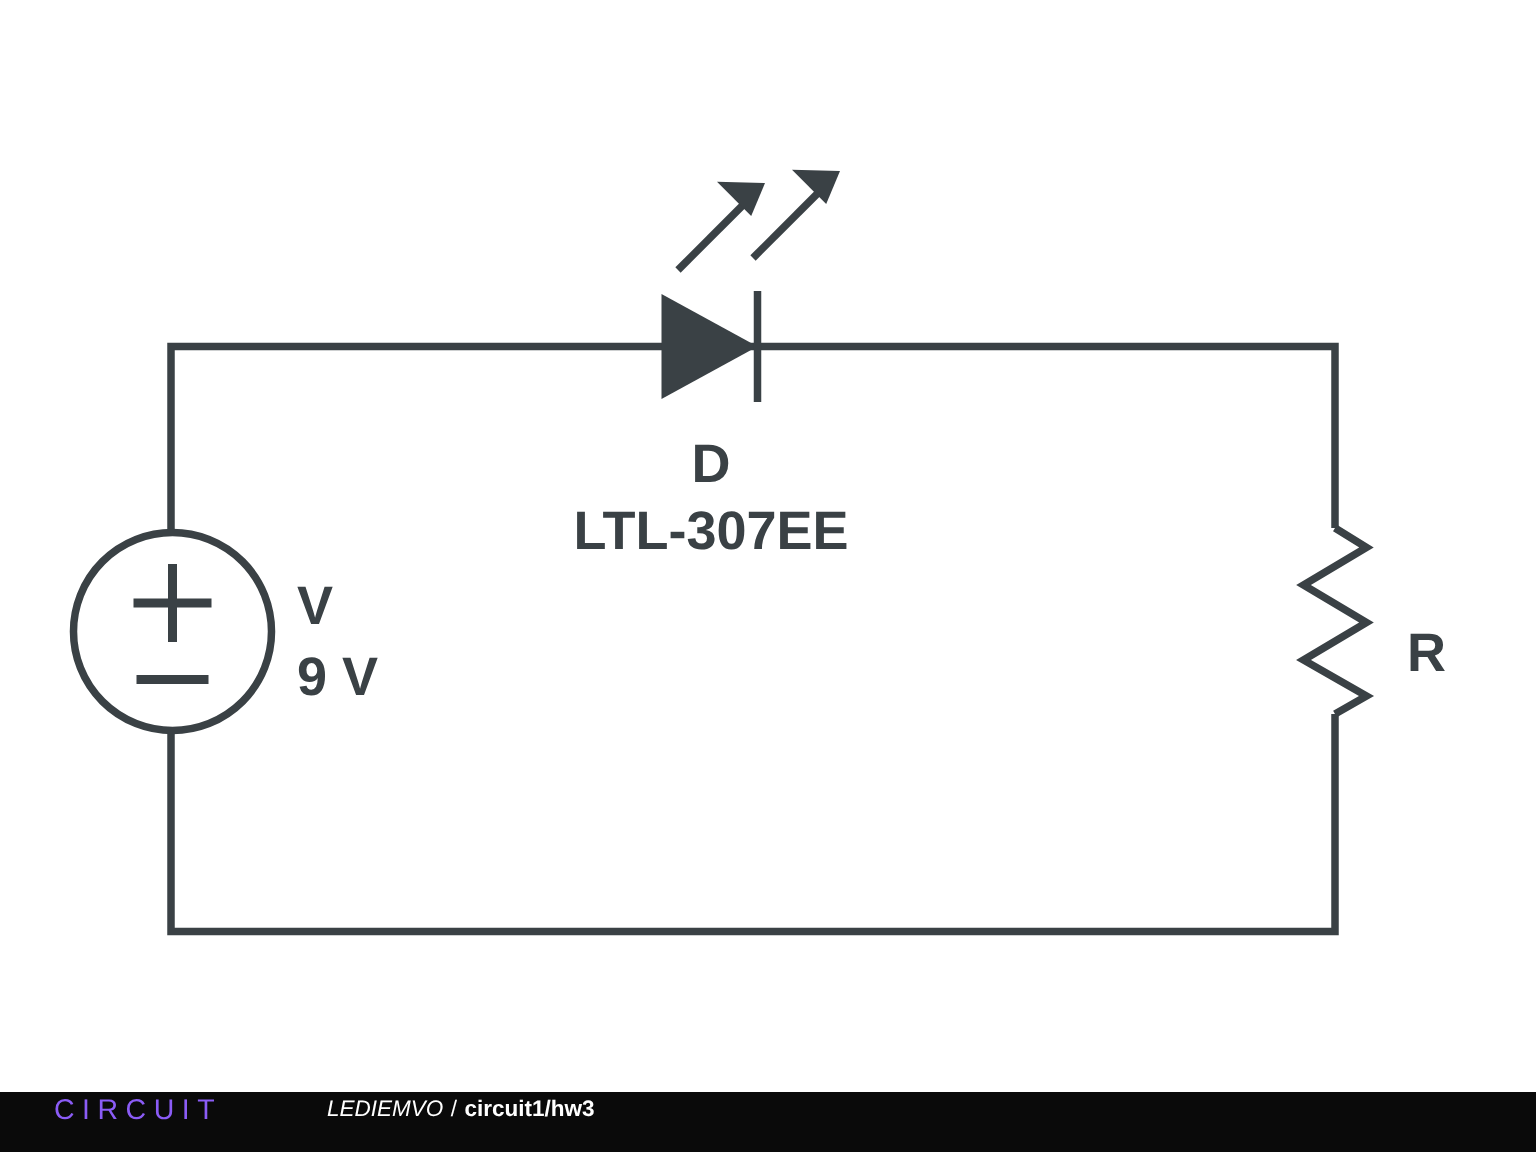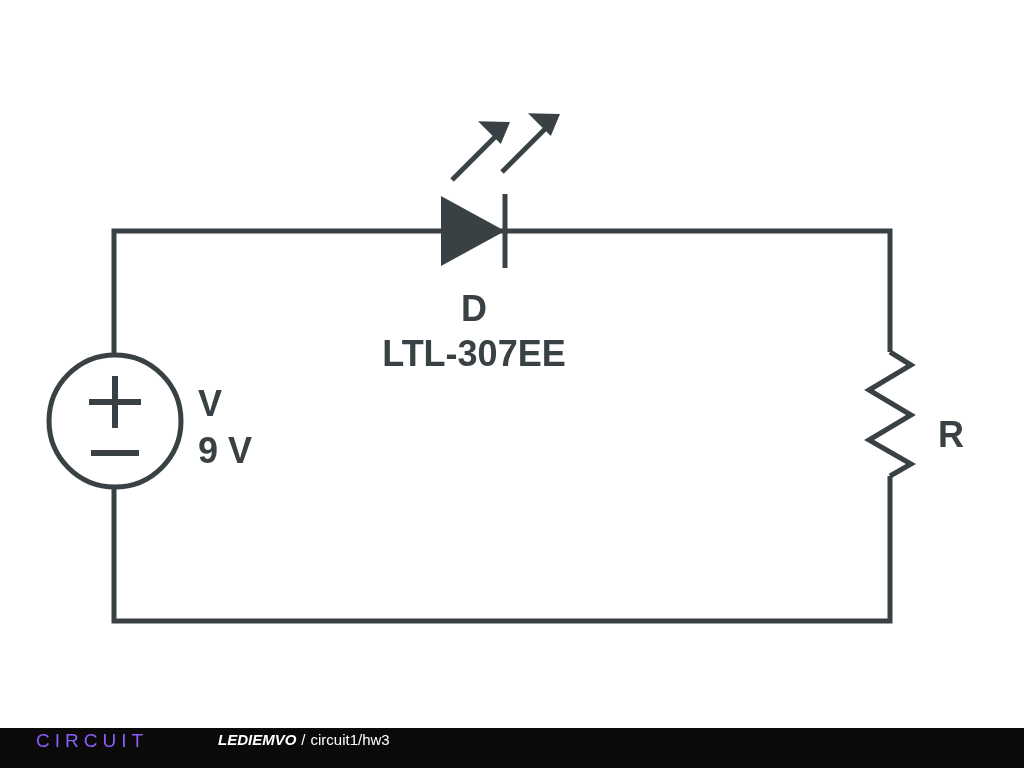--- a/index.html
+++ b/index.html
@@ -45,23 +45,23 @@
   .footer .logo-bottom{
     font-size:14px;
     font-weight:700;
     letter-spacing:3px;
     line-height:15px;
   }
   .footer .meta{
     position:absolute;left:218px;top:2px;
     font-size:15px;line-height:19px;
   }
-  .footer .meta .author{font-style:italic;font-weight:700;}
+  .footer .meta .author{font-style:italic;font-weight:400;}
   .footer .meta .sep{margin:0 5px;font-weight:400;}
-  .footer .meta .title{font-weight:400;}
+  .footer .meta .title{font-weight:700;}
   .footer .meta .url{font-weight:700;}
 </style>
 </head>
 <body>
 
 <div class="canvas">
 
   <svg class="schematic" width="1024" height="728" viewBox="0 0 1024 728">
 
     <polyline class="wire" points="114,355 114,231 890,231 890,352"></polyline>

